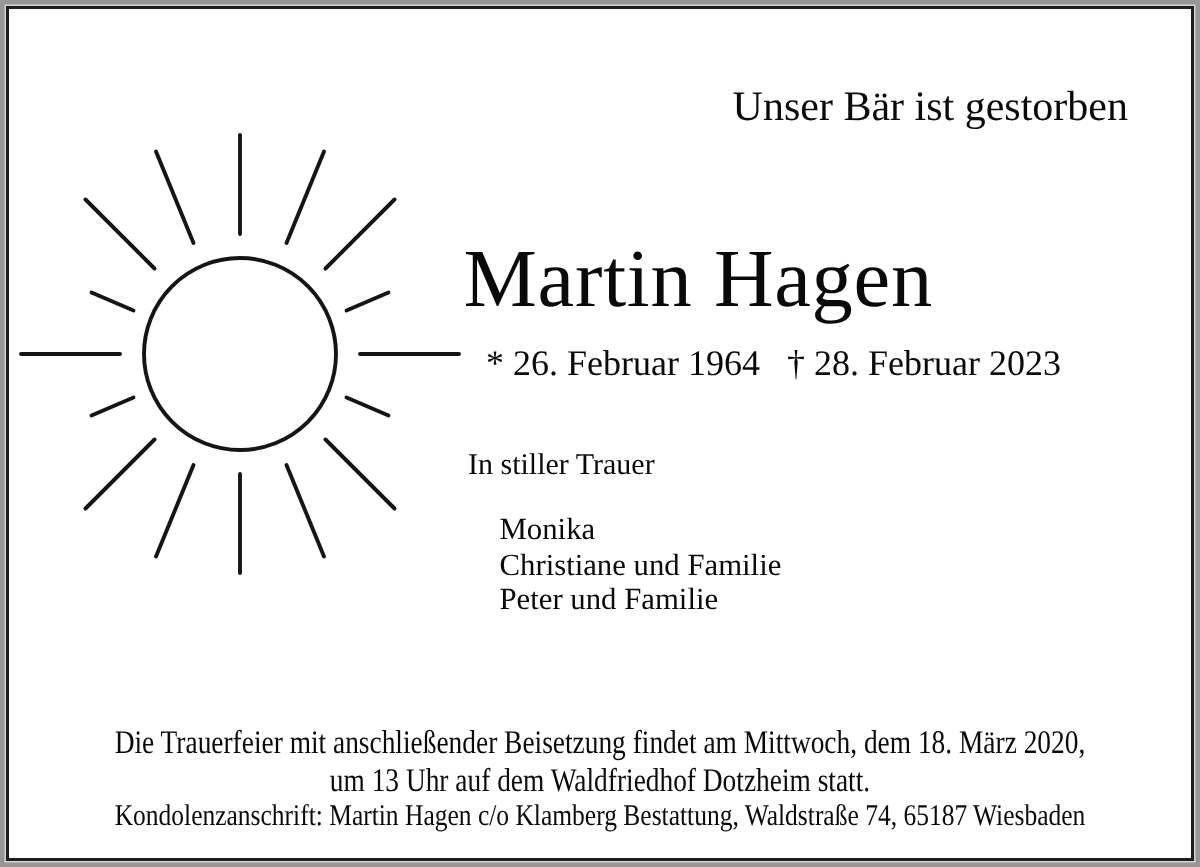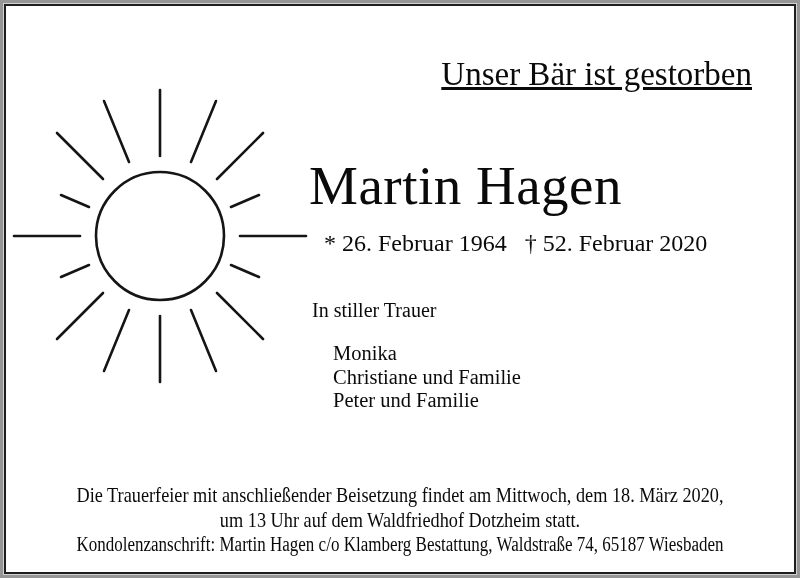--- a/index.html
+++ b/index.html
@@ -31,24 +31,23 @@
   .sun line, .sun circle {
     stroke: #151515;
     stroke-width: 2.6;
     fill: none;
     stroke-linecap: round;
   }
   .epitaph {
     position: absolute;
     top: 56px;
     right: 48px;
-    font-size: 33px;
+    font-size: 28px;
     line-height: 1.15;
     white-space: nowrap;
-    text-decoration: underline;
   }
   .name {
     position: absolute;
     left: 309px;
     top: 156px;
     margin: 0;
     font-size: 55px;
     font-weight: normal;
     line-height: 1.1;
     white-space: nowrap;
@@ -129,21 +128,21 @@
     <line x1="79" y1="180" x2="51" y2="192"></line>
     <line x1="221" y1="180" x2="249" y2="192"></line>
   </svg>
 
   <div class="epitaph">Unser Bär ist gestorben</div>
 
   <h1 class="name">Martin Hagen</h1>
 
   <div class="dates">
     <span>* 26. Februar 1964</span>
-    <span>† 52. Februar 2020</span>
+    <span>† 28. Februar 2023</span>
   </div>
 
   <div class="mourning-intro">In stiller Trauer</div>
 
   <div class="mourners">
     <div>Monika</div>
     <div>Christiane und Familie</div>
     <div>Peter und Familie</div>
   </div>
 

